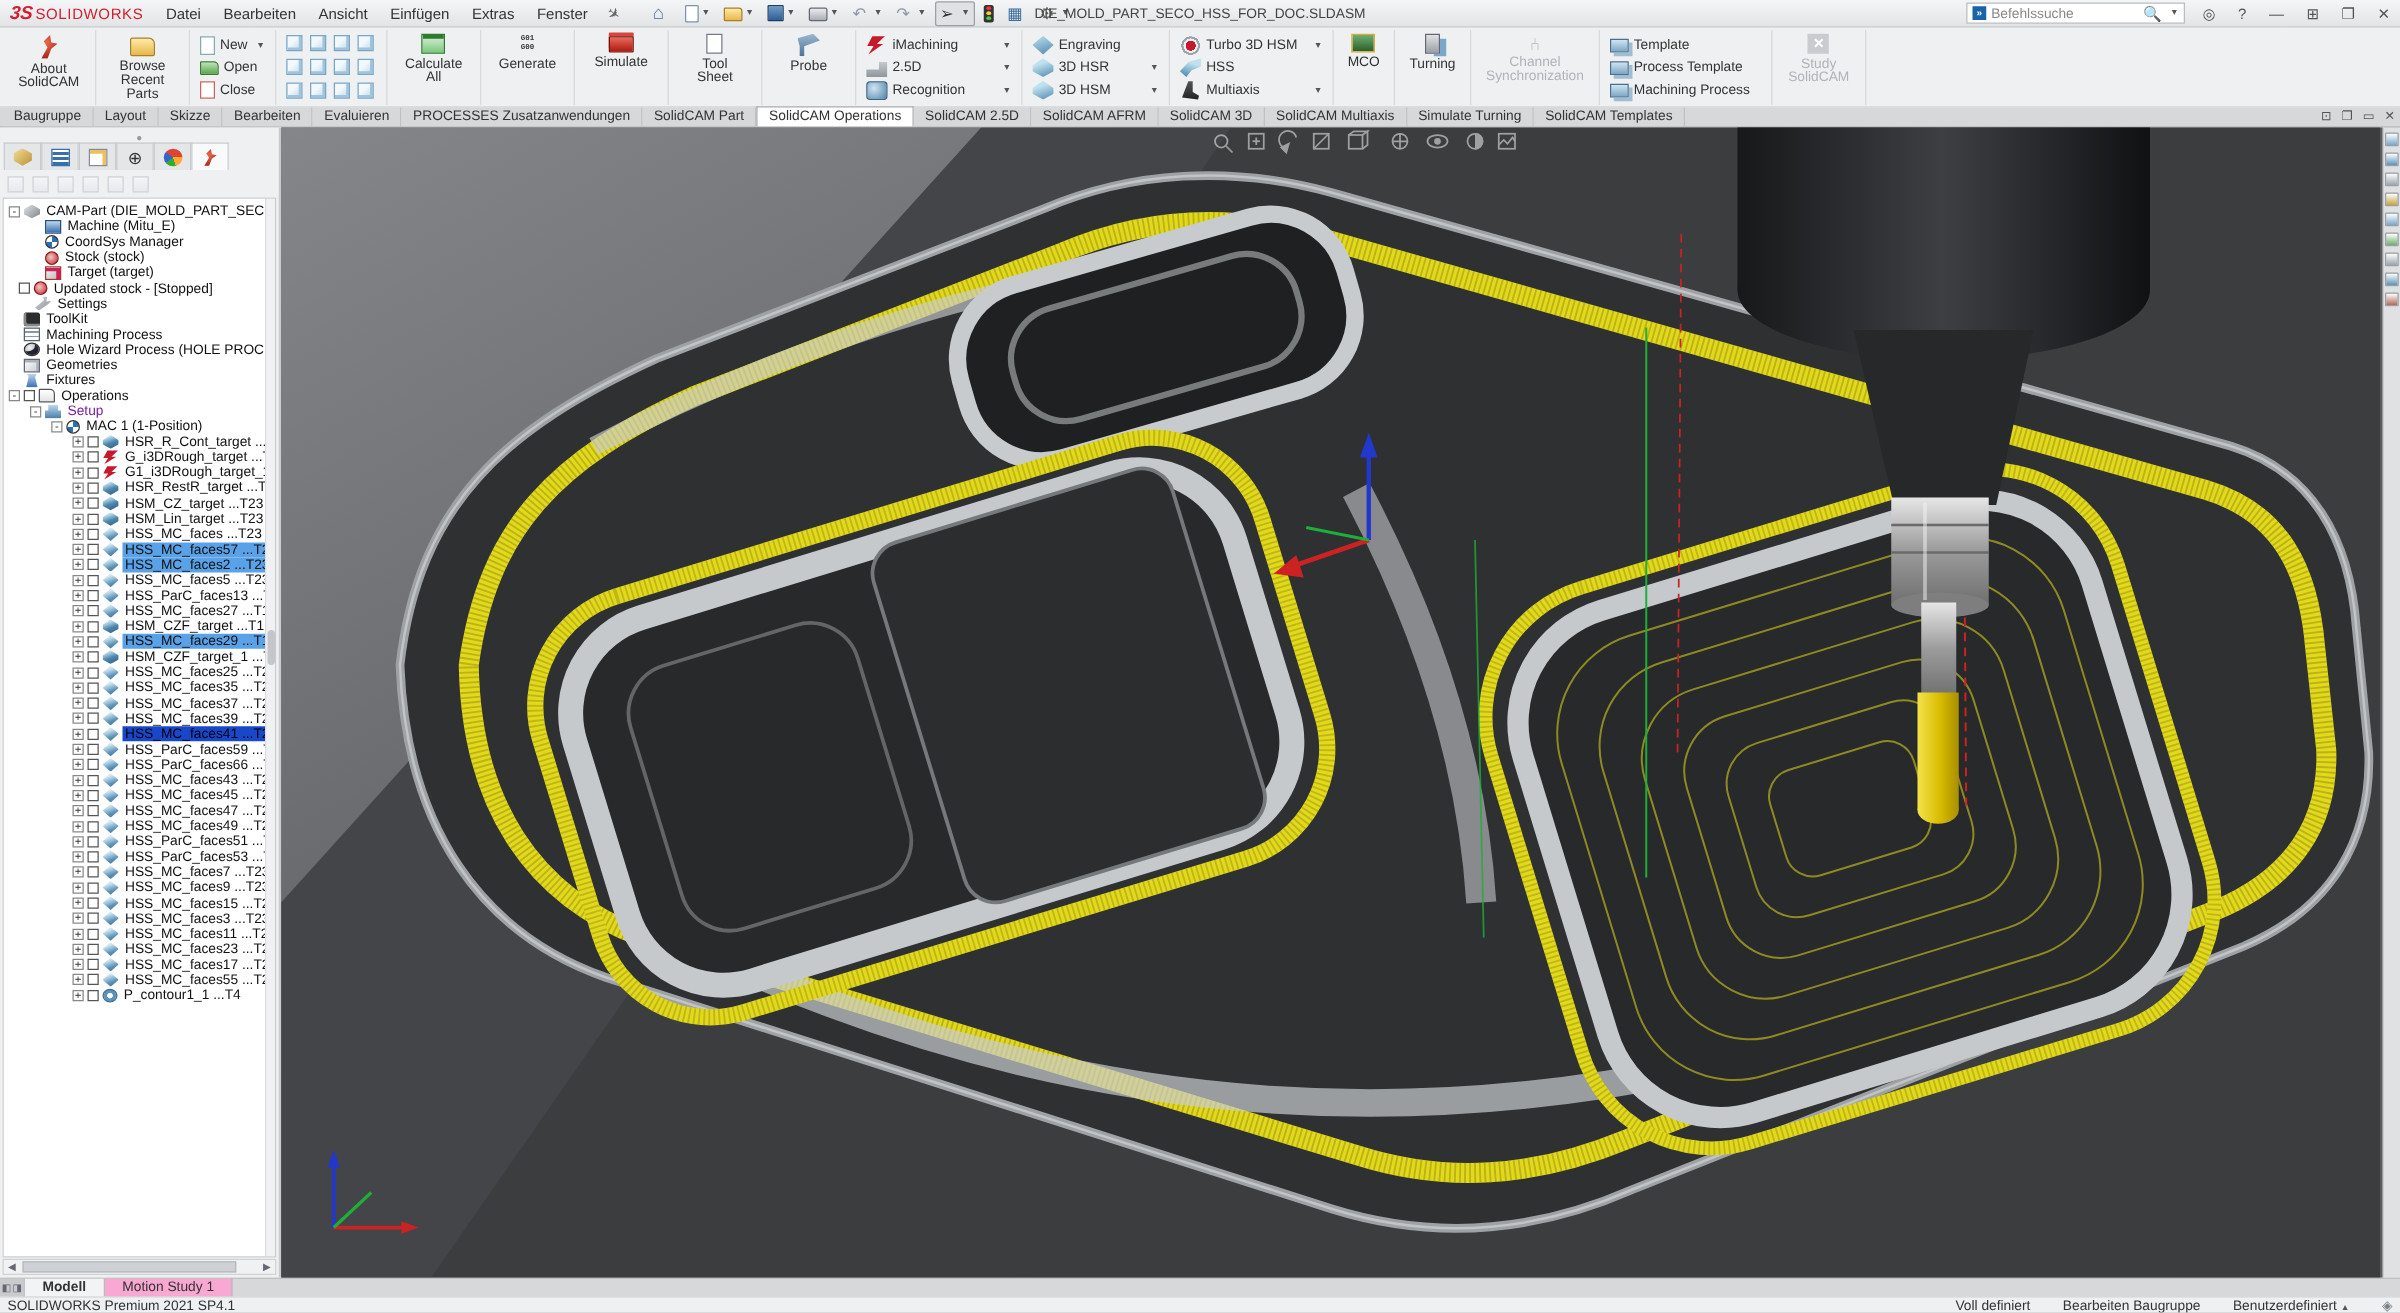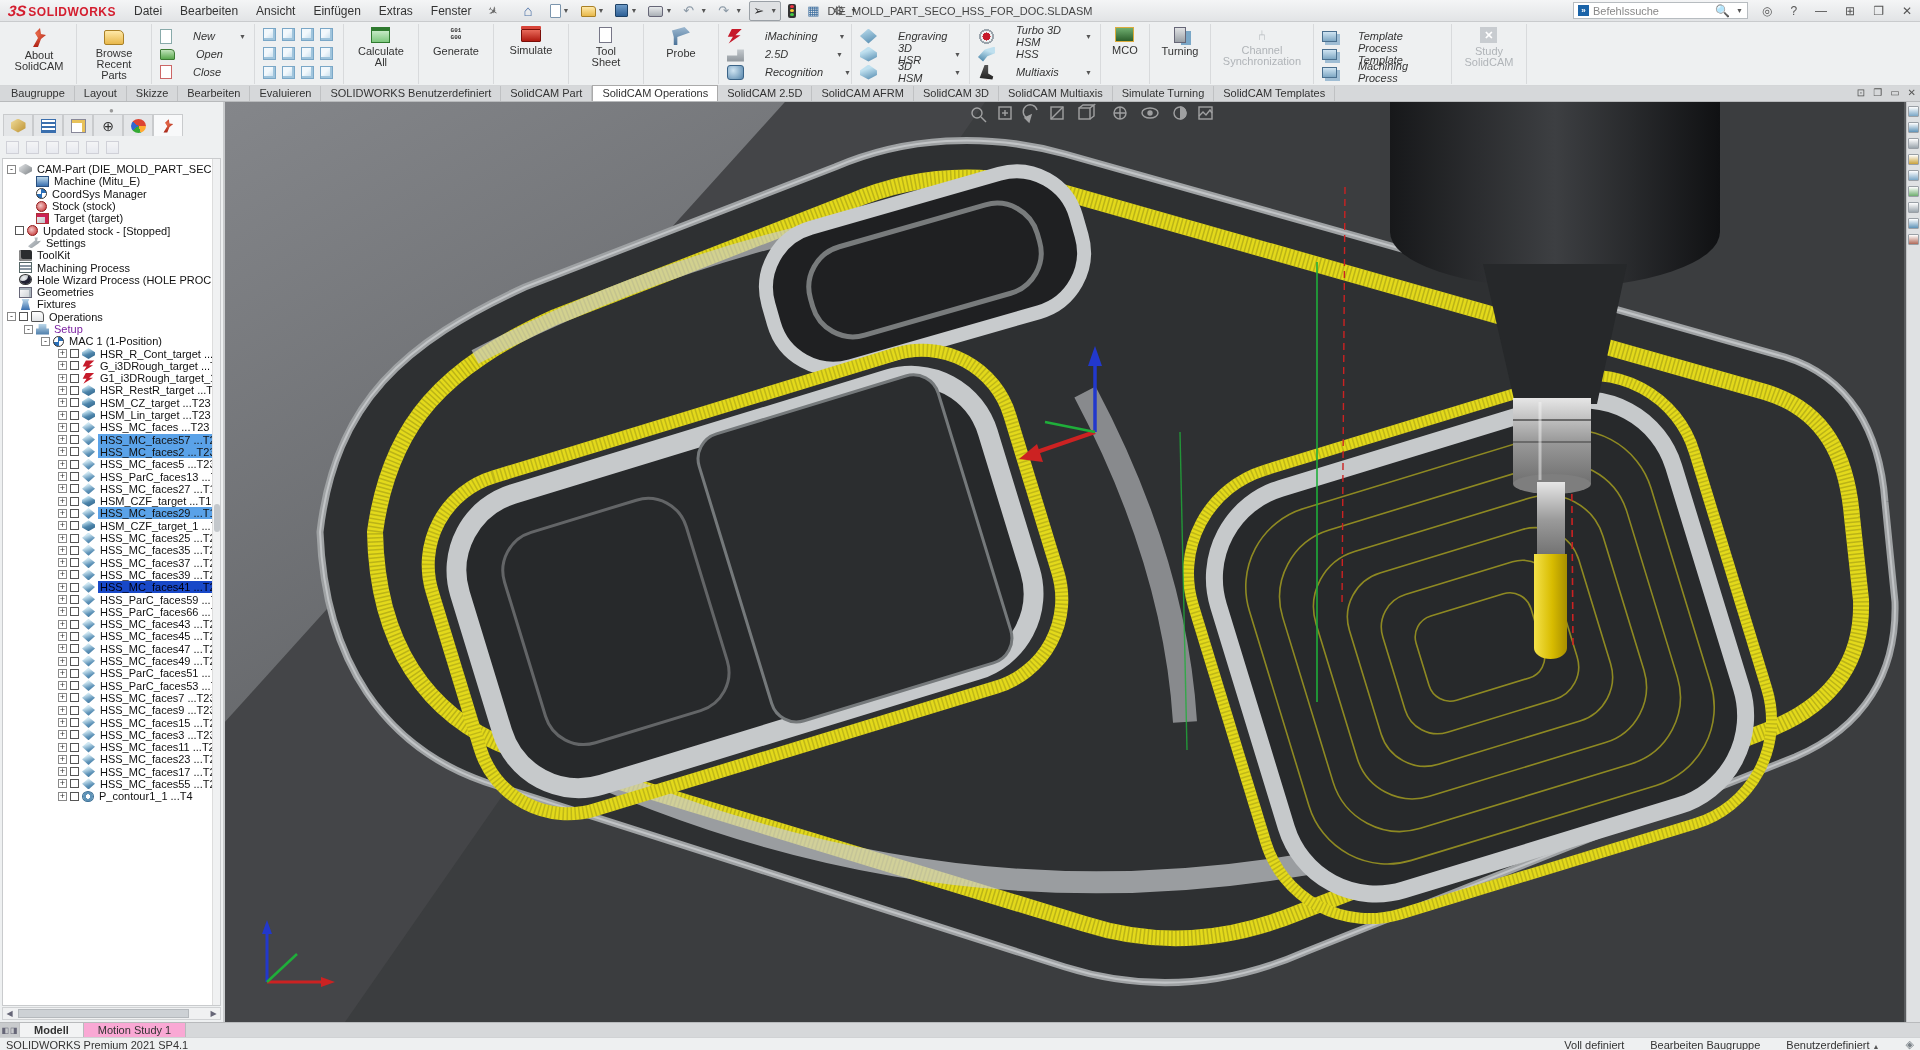--- a/index.html
+++ b/index.html
@@ -5,21 +5,21 @@
   * { margin:0; padding:0; box-sizing:border-box; }
   html,body { width:1920px; height:1050px; overflow:hidden;
     font-family:"Liberation Sans", sans-serif; font-size:11px; color:#222;
     background:#e8eaec; }
 
   
   .titlebar{height:22px;background:linear-gradient(#f4f5f6,#e2e4e6);display:flex;align-items:center;
     border-bottom:1px solid #c9cbcd;padding:0 4px;position:relative;}
   .logo{display:flex;align-items:baseline;margin:0 10px 0 4px;}
   .logo-mark{color:#d41e2f;font-weight:bold;font-style:italic;font-size:15px;transform:skew(-6deg);margin-right:2px;}
-  .logo-text{color:#d41e2f;font-weight:bold;font-size:12px;letter-spacing:.5px;}
+  .logo-text{color:#d41e2f;font-weight:normal;font-size:12px;letter-spacing:.5px;}
   .menus{display:flex;gap:2px;}
   .menu-item{padding:3px 8px;font-size:12px;color:#333;}
   .pin-icon{margin:0 8px;color:#666;font-size:12px;transform:rotate(35deg);}
   .tb-icons{display:flex;align-items:center;gap:3px;margin-left:14px;}
   .tb-btn{display:flex;align-items:center;padding:2px 3px;border:1px solid transparent;border-radius:2px;}
   .tb-btn.boxed{border:1px solid #9aa0a6;background:#dfe1e3;}
   .tb-caret{font-size:7px;color:#555;margin-left:2px;}
   .mi{display:inline-block;width:15px;height:14px;position:relative;}
   .mi-home{color:#4a6fa5;font-size:15px;line-height:14px;}
   .mi-doc{width:11px;height:14px;background:#fff;border:1px solid #7b95ad;border-radius:1px;}
@@ -40,21 +40,21 @@
   .search-mag{color:#777;font-size:12px;}
   .win-ic{color:#555;font-size:12px;padding:0 4px;}
 
   
   .ribbon{height:64px;background:#eef0f1;border-bottom:1px solid #d4d6d8;display:flex;align-items:stretch;padding:2px 2px 1px 2px;}
   .rgroup{display:flex;align-items:center;padding:0 6px;border-right:1px solid #d8dadc;}
   .rbig{display:flex;flex-direction:column;align-items:center;justify-content:flex-start;width:62px;text-align:center;color:#333;line-height:11px;padding-top:3px;gap:3px;height:100%;}
   .rbig .lbl{white-space:pre-line;}
   .rbig.disabled{color:#b0b4b8;}
   .rstack{display:flex;flex-direction:column;justify-content:space-between;padding:3px 0;height:100%;}
-  .rsmall{display:flex;align-items:center;gap:21px;height:18px;color:#333;padding:0 2px;font-style:italic;}
+  .rsmall{display:flex;align-items:center;gap:4px;height:18px;color:#333;padding:0 2px;}
   .rsmall .caret{font-size:7px;color:#555;margin-left:3px;}
   .ri{display:inline-block;width:17px;height:15px;flex:none;position:relative;}
   .ri-about{background:radial-gradient(circle at 40% 35%,#e86a4a,#b02416 70%);clip-path:polygon(20% 100%,45% 55%,30% 30%,55% 5%,60% 35%,85% 40%,60% 60%,45% 100%);width:20px;height:20px;}
   .ri-browse{background:linear-gradient(#ffe9a8,#e8b84b);border:1px solid #a98026;border-radius:2px 5px 2px 2px;width:20px;height:15px;margin-top:3px;}
   .ri-new{width:12px;height:15px;background:#fff;border:1px solid #8aa;}
   .ri-open{background:linear-gradient(#bfe3b8,#5aa84e);border:1px solid #3c7a33;border-radius:1px 4px 1px 1px;width:15px;height:11px;}
   .ri-close{width:12px;height:14px;background:#fff;border:1px solid #c66;}
   .cubegrid{display:grid;grid-template-columns:repeat(4,15px);grid-auto-rows:15px;gap:4px;padding:2px 2px;}
   .cube{width:13px;height:13px;border:1px solid #7aa7c7;background:linear-gradient(135deg,#f2f8fc 40%,#bcd8ea);box-shadow:inset -2px -2px 0 #9fc4dc;}
   .ri-calc{background:linear-gradient(#d9f2d9,#7ec87e);border:1px solid #2f7a2f;width:19px;height:16px;box-shadow:inset 0 3px 0 #2f7a2f;}
@@ -414,21 +414,21 @@
       </div>
     </div>
 </div>
 
 <div class="cmdtabs" id="cmdtabs">
   <span class="ctab">Baugruppe</span>
     <span class="ctab">Layout</span>
     <span class="ctab">Skizze</span>
     <span class="ctab">Bearbeiten</span>
     <span class="ctab">Evaluieren</span>
-    <span class="ctab">SOLIDWORKS Benutzerdefiniert</span>
+    <span class="ctab">PROCESSES Zusatzanwendungen</span>
     <span class="ctab">SolidCAM Part</span>
     <span class="ctab active">SolidCAM Operations</span>
     <span class="ctab">SolidCAM 2.5D</span>
     <span class="ctab">SolidCAM AFRM</span>
     <span class="ctab">SolidCAM 3D</span>
     <span class="ctab">SolidCAM Multiaxis</span>
     <span class="ctab">Simulate Turning</span>
     <span class="ctab">SolidCAM Templates</span>
     <div class="vp-winctl">
     <span>⊡</span>

